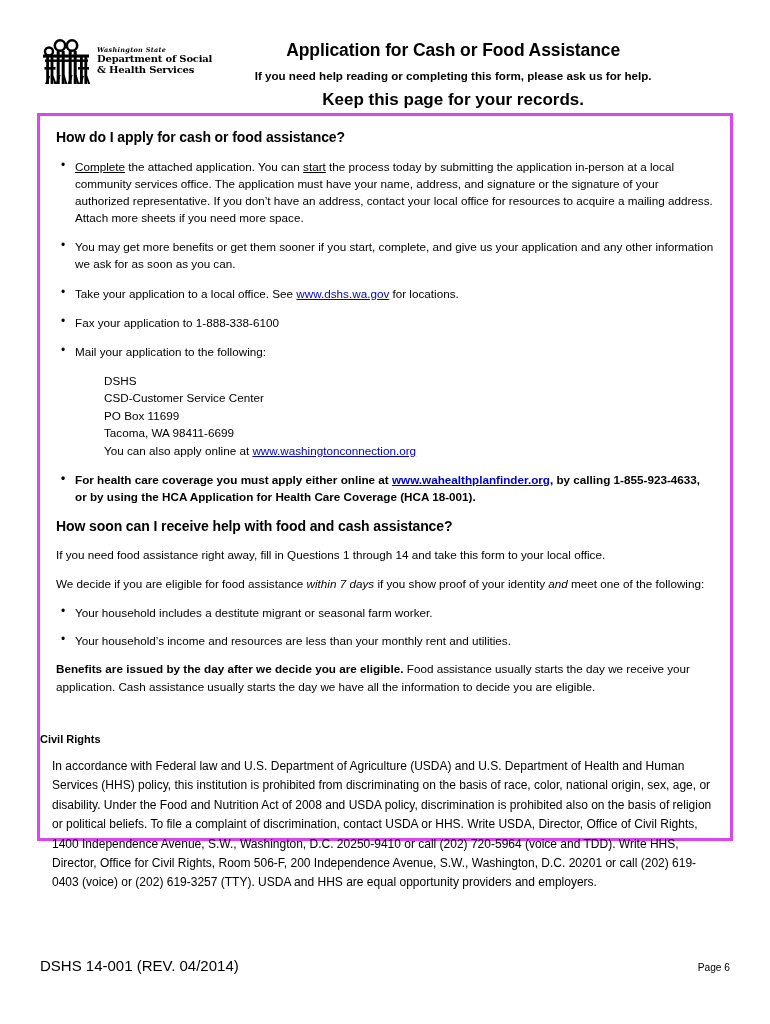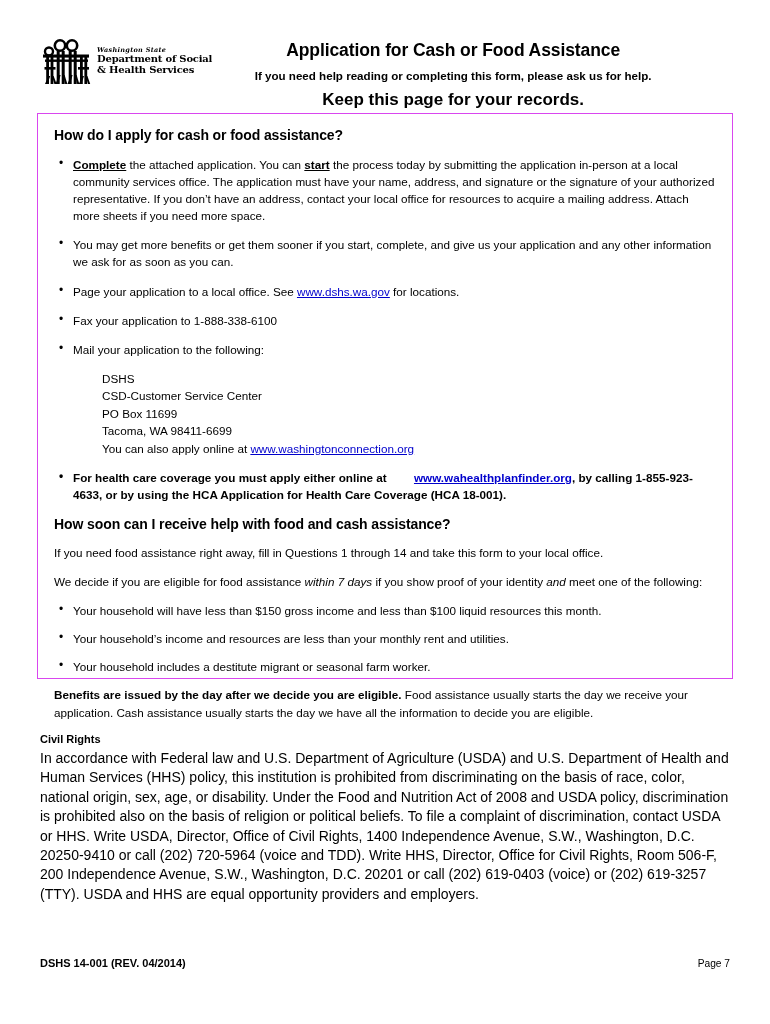--- a/index.html
+++ b/index.html
@@ -88,22 +88,22 @@
     font-weight: bold;
     margin: 8px;
   }
 
   
   .main-box {
     position: absolute;
     left: 37px;
     top: 113px;
     width: 696px;
-    height: 566px;
-    border: 1px solid #d946ef;
+    height: 728px;
+    border: 3px solid #d946ef;
     box-sizing: border-box;
     padding: 13px 16px 0 16px;
   }
 
   h2.section-heading {
     font-size: 14px;
     font-weight: bold;
     margin: 0 0 13px 0;
     letter-spacing: -0.1px;
   }
@@ -148,58 +148,58 @@
     padding-left: 48px;
     font-size: 11.7px;
     line-height: 17.5px;
   }
   .addr-block div { white-space: nowrap; }
 
   a.link {
     color: #0000cc;
     text-decoration: underline;
   }
-  a.link.bold { font-weight: bold; margin-left: 24px; }
-
-  .u-bold { font-weight: bold; text-decoration: underline; margin-top: 44px; }
+  a.link.bold { font-weight: bold; }
+
+  .u-bold { font-weight: normal; text-decoration: underline; margin-top: 44px; }
   .b { font-weight: bold; margin-top: 16px; }
   .i { font-style: italic; text-align: right; }
 
   
   .civil-rights {
     position: absolute;
     left: 40px;
     top: 733px;
     width: 690px;
   }
   .civil-rights h2 {
     font-size: 11px;
     font-weight: bold;
     margin: 0 0 4px 0;
   }
   .civil-rights p {
-    font-size: 14px;
+    font-size: 12px;
     line-height: 19.4px;
-    margin: 0;
+    margin: 12px;
     text-align: left;
   }
 
   
   .footer {
     position: absolute;
     left: 40px;
     top: 957px;
     width: 690px;
     display: flex;
     justify-content: space-between;
     align-items: baseline;
   }
   .footer .form-id {
-    font-size: 11px;
-    font-weight: bold;
+    font-size: 15px;
+    font-weight: normal;
   }
   .footer .page-num {
     font-size: 10.2px;
   }
 </style>
 </head>
 <body>
 
 <div class="page">
 
@@ -256,21 +256,21 @@
   <div class="main-box">
 
     <h2 class="section-heading">How do I apply for cash or food assistance?</h2>
 
     <ul class="bullets">
 
       <li><span class="u-bold">Complete</span><span> the attached application. You can </span><span class="u-bold">start</span><span> the process today by submitting the application in-person at a local community services office.  The application must have your name, address, and signature or the signature of your authorized representative.  If you don’t have an address, contact your local office for resources to acquire a mailing address.  Attach more sheets if you need more space.</span></li>
 
       <li>You may get more benefits or get them sooner if you start, complete, and give us your application and any other information we ask for as soon as you can.</li>
 
-      <li><span>Page your application to a local office.  See </span><a class="link" href="#">www.dshs.wa.gov</a><span> for locations.</span></li>
+      <li><span>Take your application to a local office.  See </span><a class="link" href="#">www.dshs.wa.gov</a><span> for locations.</span></li>
 
       <li>Fax your application to 1-888-338-6100</li>
 
       <li>Mail your application to the following:</li>
     </ul>
 
     <div class="addr-block">
       <div>DSHS</div>
       <div>CSD-Customer Service Center</div>
       <div>PO Box 11699</div>
@@ -282,32 +282,31 @@
       <li class="bold-item"><span>For health care coverage you must apply either online at </span><a class="link bold" href="#">www.wahealthplanfinder.org</a><span>, by calling 1-855-923-4633, or by using the HCA Application for Health Care Coverage (HCA 18-001).</span></li>
     </ul>
 
     <h2 class="section-heading second">How soon can I receive help with food and cash assistance?</h2>
 
     <p class="para">If you need food assistance right away, fill in Questions 1 through 14 and take this form to your local office.</p>
 
     <p class="para"><span>We decide if you are eligible for food assistance </span><span class="i">within 7 days</span><span> if you show proof of your identity </span><span class="i">and</span><span> meet one of the following:</span></p>
 
     <ul class="bullets">
-      <li class="tight">Your household will have less than $150 gross income and less than $100 liquid resources this month.</li>
+      <li class="tight">Your household includes a destitute migrant or seasonal farm worker.</li>
       <li class="tight">Your household’s income and resources are less than your monthly rent and utilities.</li>
-      <li class="tight">Your household includes a destitute migrant or seasonal farm worker.</li>
     </ul>
 
     <p class="para"><span class="b">Benefits are issued by the day after we decide you are eligible.</span><span> Food assistance usually starts the day we receive your application. Cash assistance usually starts the day we have all the information to decide you are eligible.</span></p>
 
   </div>
 
   <div class="civil-rights">
     <h2>Civil Rights</h2>
     <p>In accordance with Federal law and U.S. Department of Agriculture (USDA) and U.S. Department of Health and Human Services (HHS) policy, this institution is prohibited from discriminating on the basis of race, color, national origin, sex, age, or disability. Under the Food and Nutrition Act of 2008 and USDA policy, discrimination is prohibited also on the basis of religion or political beliefs. To file a complaint of discrimination, contact USDA or HHS. Write USDA, Director, Office of Civil Rights, 1400 Independence Avenue, S.W., Washington, D.C. 20250-9410 or call (202) 720-5964 (voice and TDD). Write HHS, Director, Office for Civil Rights, Room 506-F, 200 Independence Avenue, S.W., Washington, D.C. 20201 or call (202) 619-0403 (voice) or (202) 619-3257 (TTY). USDA and HHS are equal opportunity providers and employers.</p>
   </div>
 
   <div class="footer">
     <span class="form-id">DSHS 14-001 (REV. 04/2014)</span>
-    <span class="page-num">Page 7</span>
+    <span class="page-num">Page 6</span>
   </div>
 
 </div>
 
 </body></html>

